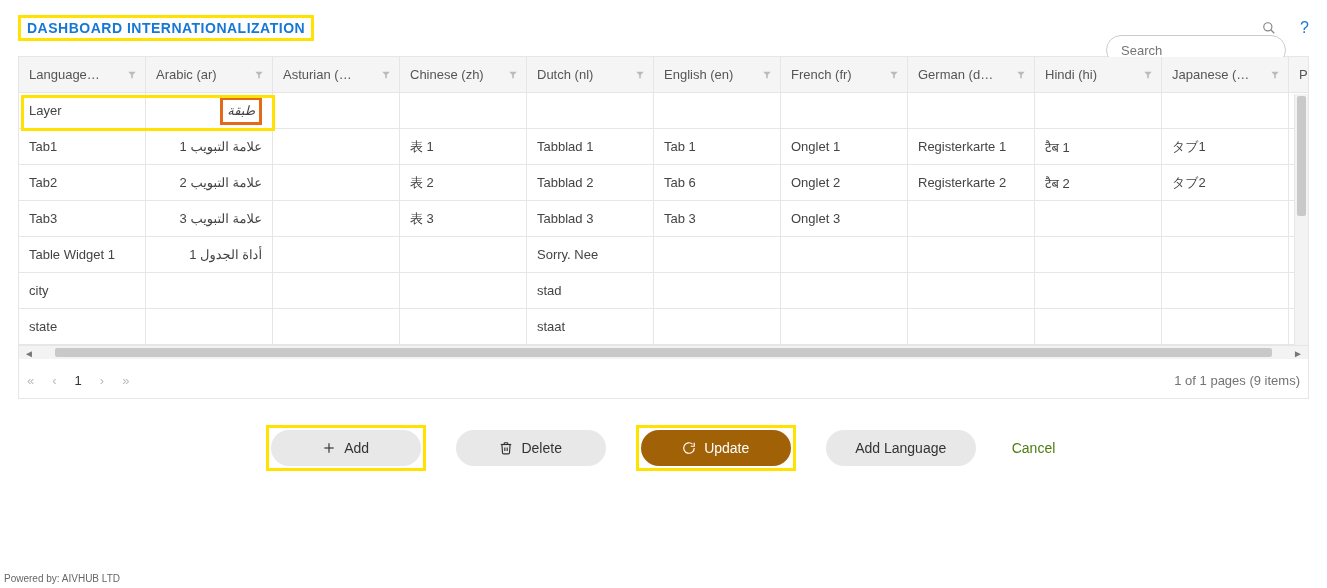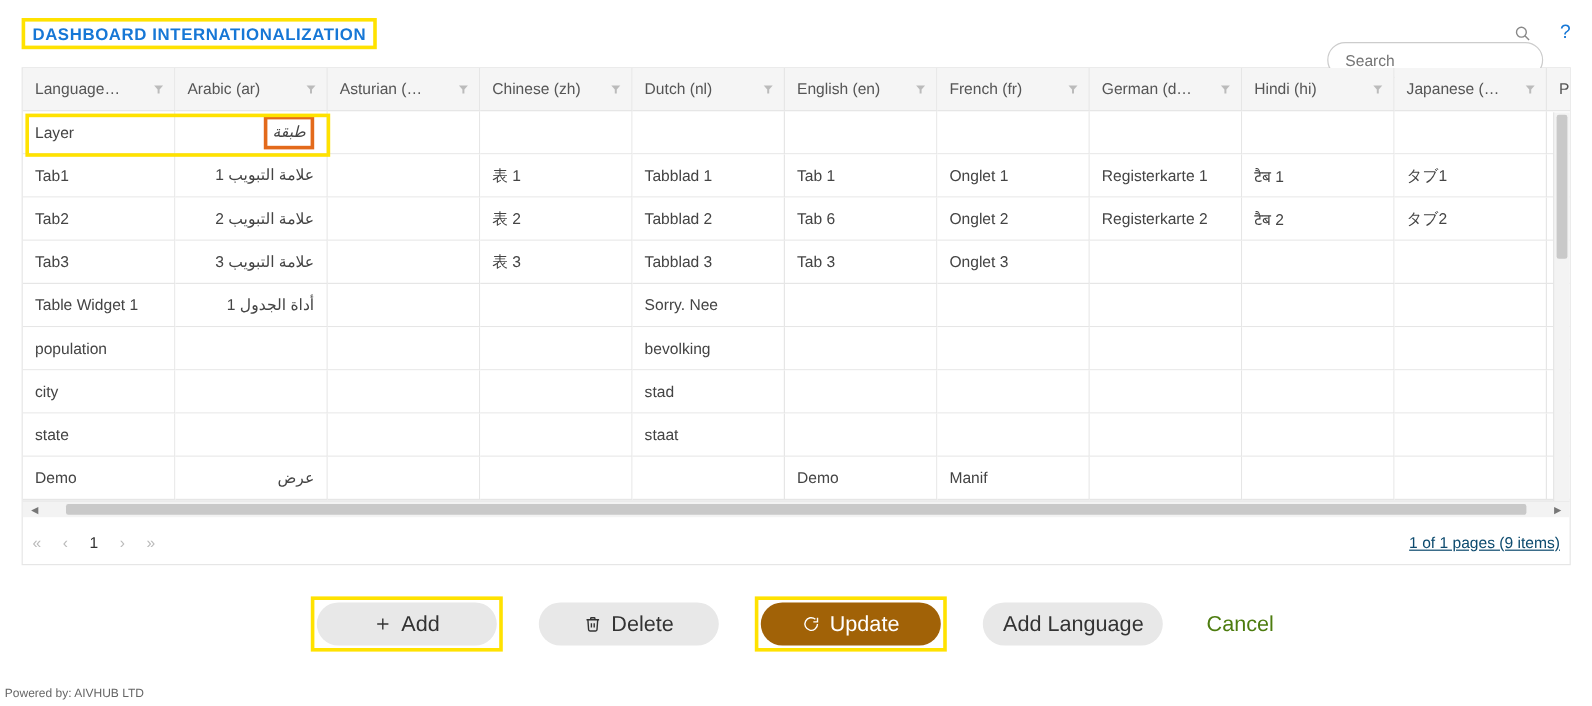--- a/index.html
+++ b/index.html
@@ -190,35 +190,35 @@
   .pager-btn {
     color: #bbb;
     font-size: 13px;
     cursor: default;
     user-select: none;
   }
   .pager-page {
     color: #333;
     font-weight: 500;
   }
-  .pager-info { color: #0c4a6e; text-decoration: underline; }
+  .pager-info { color: #737373; }
 
   .action-bar {
     display: flex;
     justify-content: center;
     gap: 30px;
     padding: 26px 0 10px 0;
     align-items: center;
   }
   .btn {
     min-width: 150px;
     height: 36px;
     border-radius: 18px;
     border: none;
-    font-size: 18px;
+    font-size: 14px;
     display: inline-flex;
     align-items: center;
     justify-content: center;
     gap: 8px;
     cursor: pointer;
     background: #e8e8e8;
     color: #333;
   }
   .btn-primary {
     background: #a16207;
@@ -366,66 +366,40 @@
               <td class="col-w"></td>
               <td class="col-w">Sorry. Nee</td>
               <td class="col-w"></td>
               <td class="col-w"></td>
               <td class="col-w"></td>
               <td class="col-w"></td>
               <td class="col-w"></td>
               <td class="col-last"></td>
             </tr>
             <tr>
-              <td class="col-w">population</td>
-              <td class="col-w rtl"></td>
-              <td class="col-w"></td>
-              <td class="col-w"></td>
-              <td class="col-w">bevolking</td>
-              <td class="col-w"></td>
-              <td class="col-w"></td>
-              <td class="col-w"></td>
-              <td class="col-w"></td>
-              <td class="col-w"></td>
-              <td class="col-last"></td>
-            </tr>
-            <tr>
               <td class="col-w">city</td>
               <td class="col-w rtl"></td>
               <td class="col-w"></td>
               <td class="col-w"></td>
               <td class="col-w">stad</td>
               <td class="col-w"></td>
               <td class="col-w"></td>
               <td class="col-w"></td>
               <td class="col-w"></td>
               <td class="col-w"></td>
               <td class="col-last"></td>
             </tr>
             <tr>
               <td class="col-w">state</td>
               <td class="col-w rtl"></td>
               <td class="col-w"></td>
               <td class="col-w"></td>
               <td class="col-w">staat</td>
               <td class="col-w"></td>
               <td class="col-w"></td>
-              <td class="col-w"></td>
-              <td class="col-w"></td>
-              <td class="col-w"></td>
-              <td class="col-last"></td>
-            </tr>
-            <tr>
-              <td class="col-w">Demo</td>
-              <td class="col-w rtl">عرض</td>
-              <td class="col-w"></td>
-              <td class="col-w"></td>
-              <td class="col-w"></td>
-              <td class="col-w">Demo</td>
-              <td class="col-w">Manif</td>
               <td class="col-w"></td>
               <td class="col-w"></td>
               <td class="col-w"></td>
               <td class="col-last"></td>
             </tr>
           </tbody>
       </table>
       <div class="vscroll">
         <div class="vscroll-thumb"></div>
       </div>

